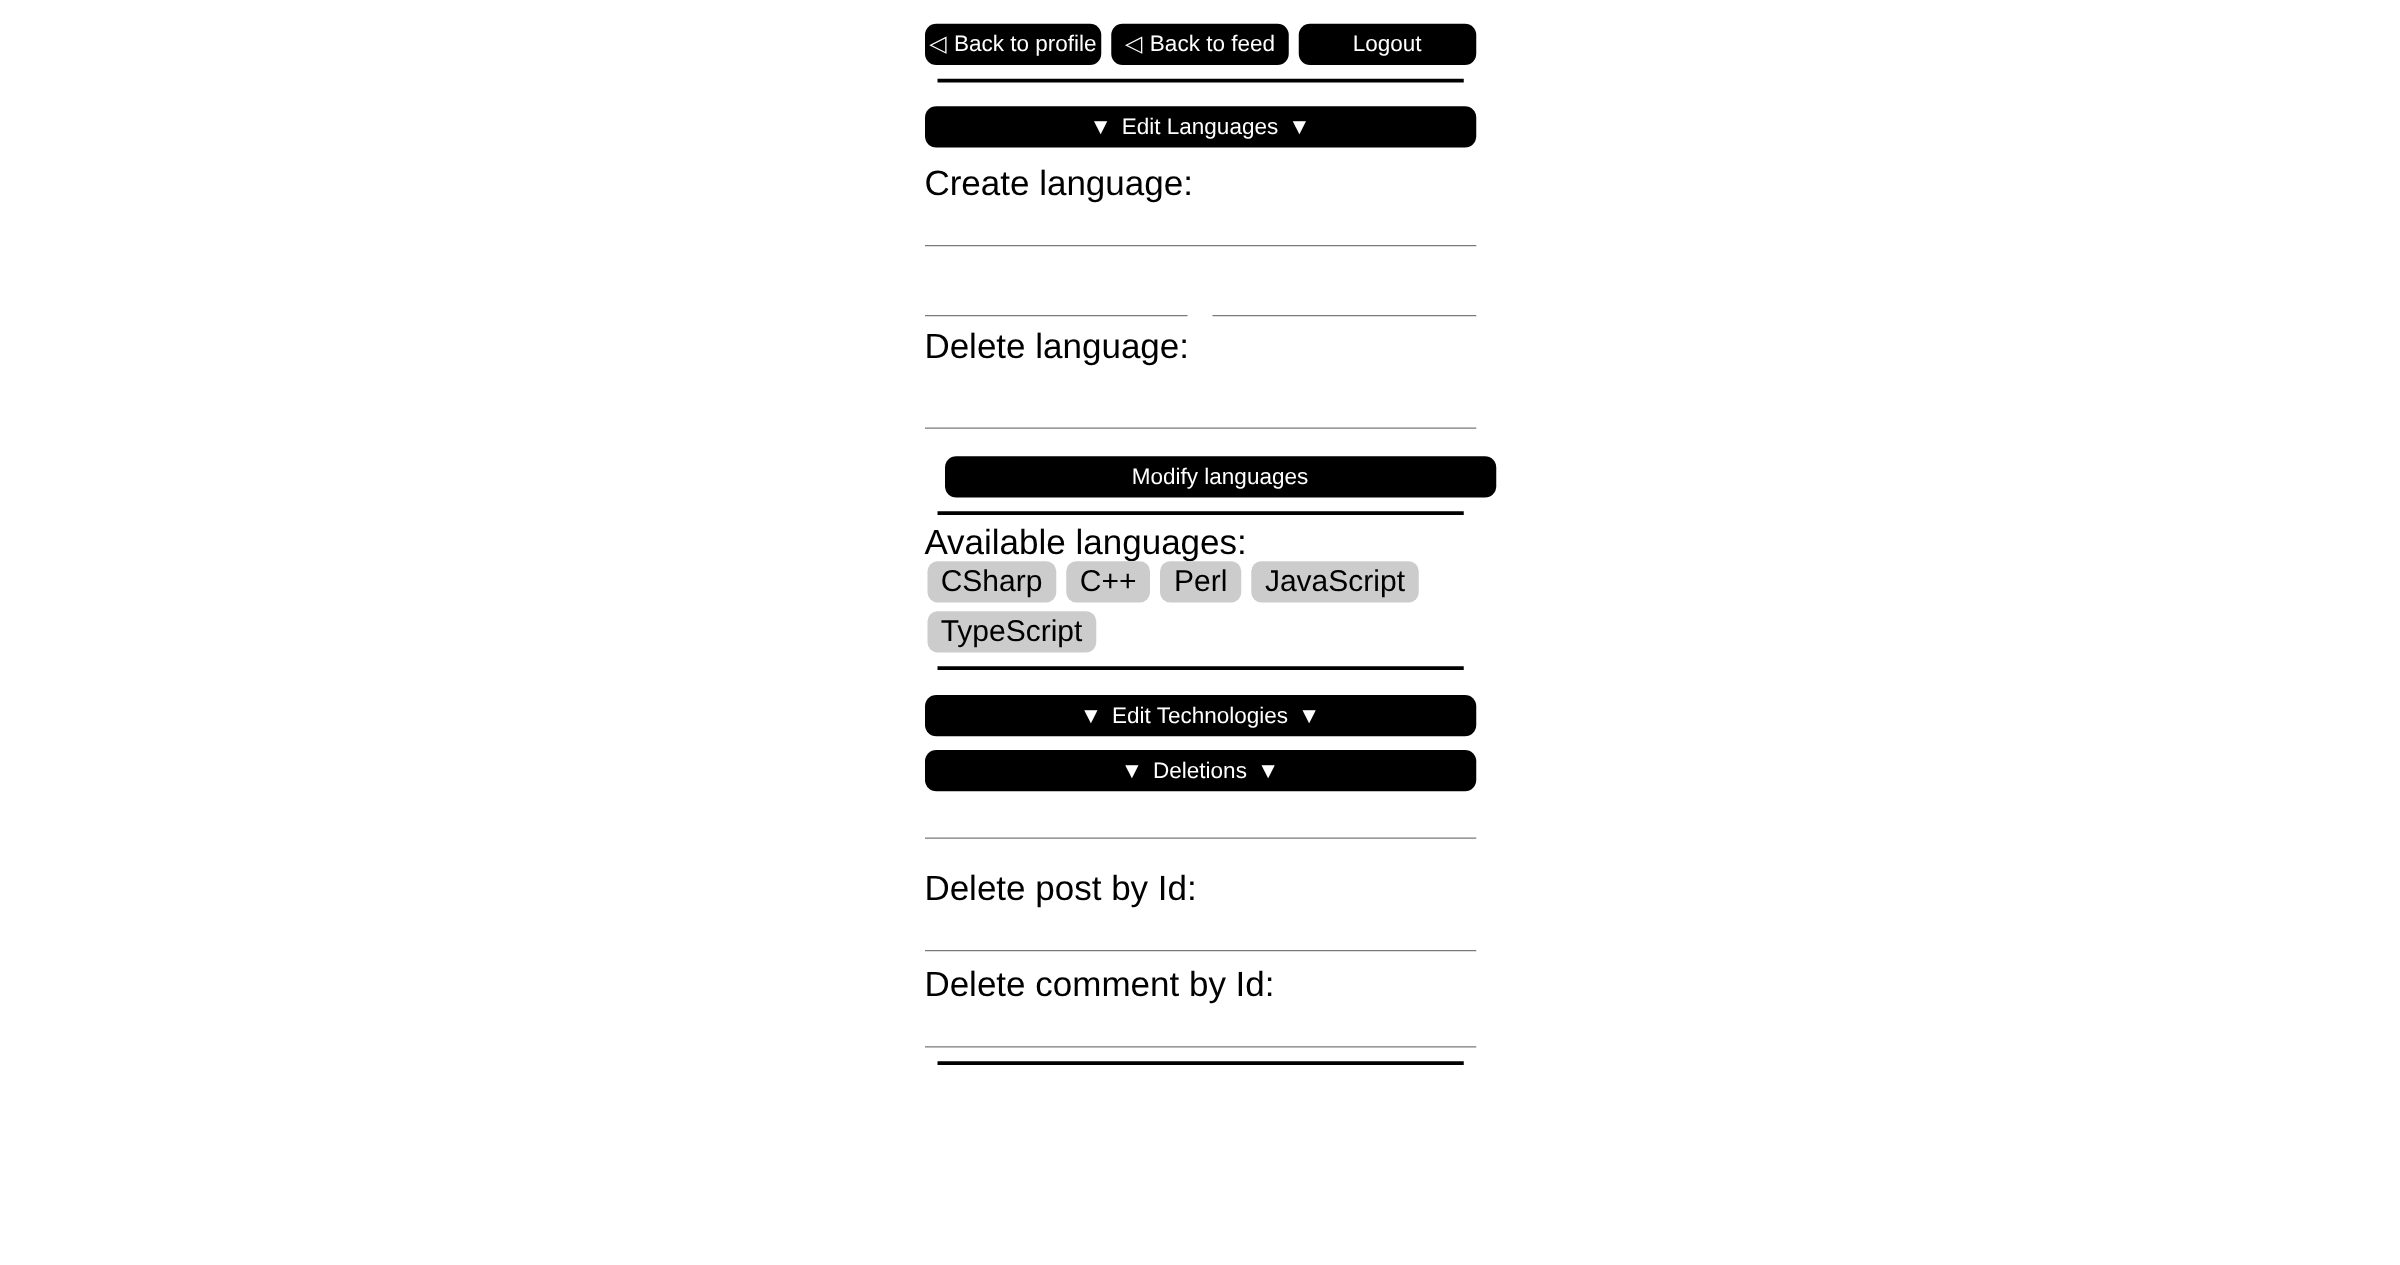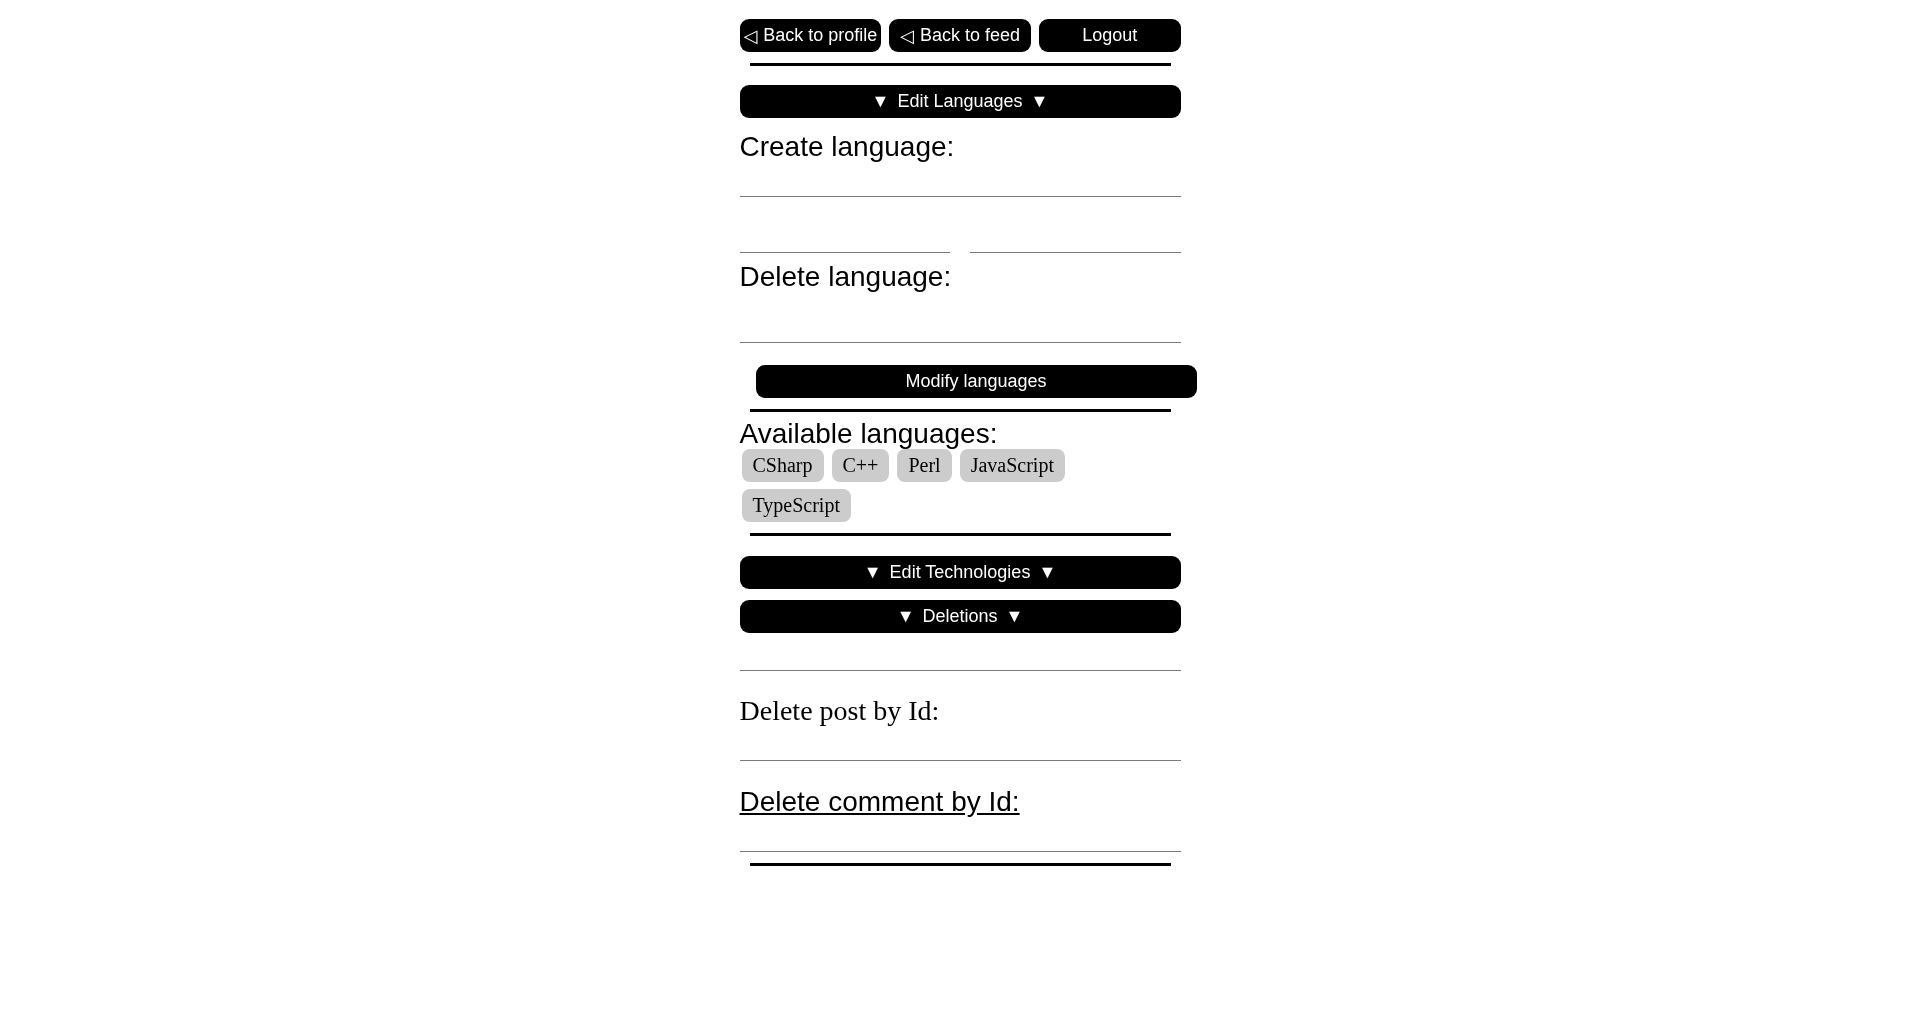--- a/index.html
+++ b/index.html
@@ -30,43 +30,43 @@
 
   .toggle-languages { margin-top: 19px; }
   .toggle-tech      { margin-top: 20px; }
   .toggle-deletions { margin-top: 11px; }
 
   .form-label { display: block; font-size: 28px; line-height: 24px; }
   .lbl-create      { margin-top: 17px; }
   .lbl-update      { margin-top: 12px; }
   .lbl-delete-lang { margin-top: 12px; }
   .lbl-user        { margin-top: 16px; }
-  .lbl-post        { margin-top: 28px; font-family: Liberation Serif, serif; }
-  .lbl-comment     { margin-top: 29px; text-decoration: underline; }
+  .lbl-post        { margin-top: 28px; }
+  .lbl-comment     { margin-top: 15px; }
 
   .underline-input {
     display: block; width: 100%; height: 38px;
     border: none; border-bottom: 1.5px solid #7a7a7a; border-radius: 0;
     background: transparent; outline: none;
     font-family: inherit; font-size: 21px; padding: 0 2px;
   }
   .update-row { display: flex; gap: 20px; margin-top: 18px; }
   .update-row .underline-input { flex: 1 1 0; }
   .input-delete-lang { margin-top: 16px; }
 
   .btn-modify { margin-top: 22px; margin-left: 16px; }
   .btn-delete { margin-top: 21px; }
 
   .lbl-available { margin-top: 10px; }
   .chips { display: flex; flex-wrap: wrap; gap: 7px 8px; margin-top: 3px; padding-left: 2px; }
   .chip {
     background: #cccccc; color: #000;
     border: none; border-radius: 8px;
     padding: 4px 11px;
-    font-family: Liberation Serif, serif; font-size: 20px; line-height: 25px;
+    font-family: Liberation Sans, sans-serif; font-size: 24px; line-height: 25px;
     cursor: pointer;
   }
 </style>
 </head>
 <body>
 
 <div class="container">
 
   <div class="nav-row">
     <button class="btn">

